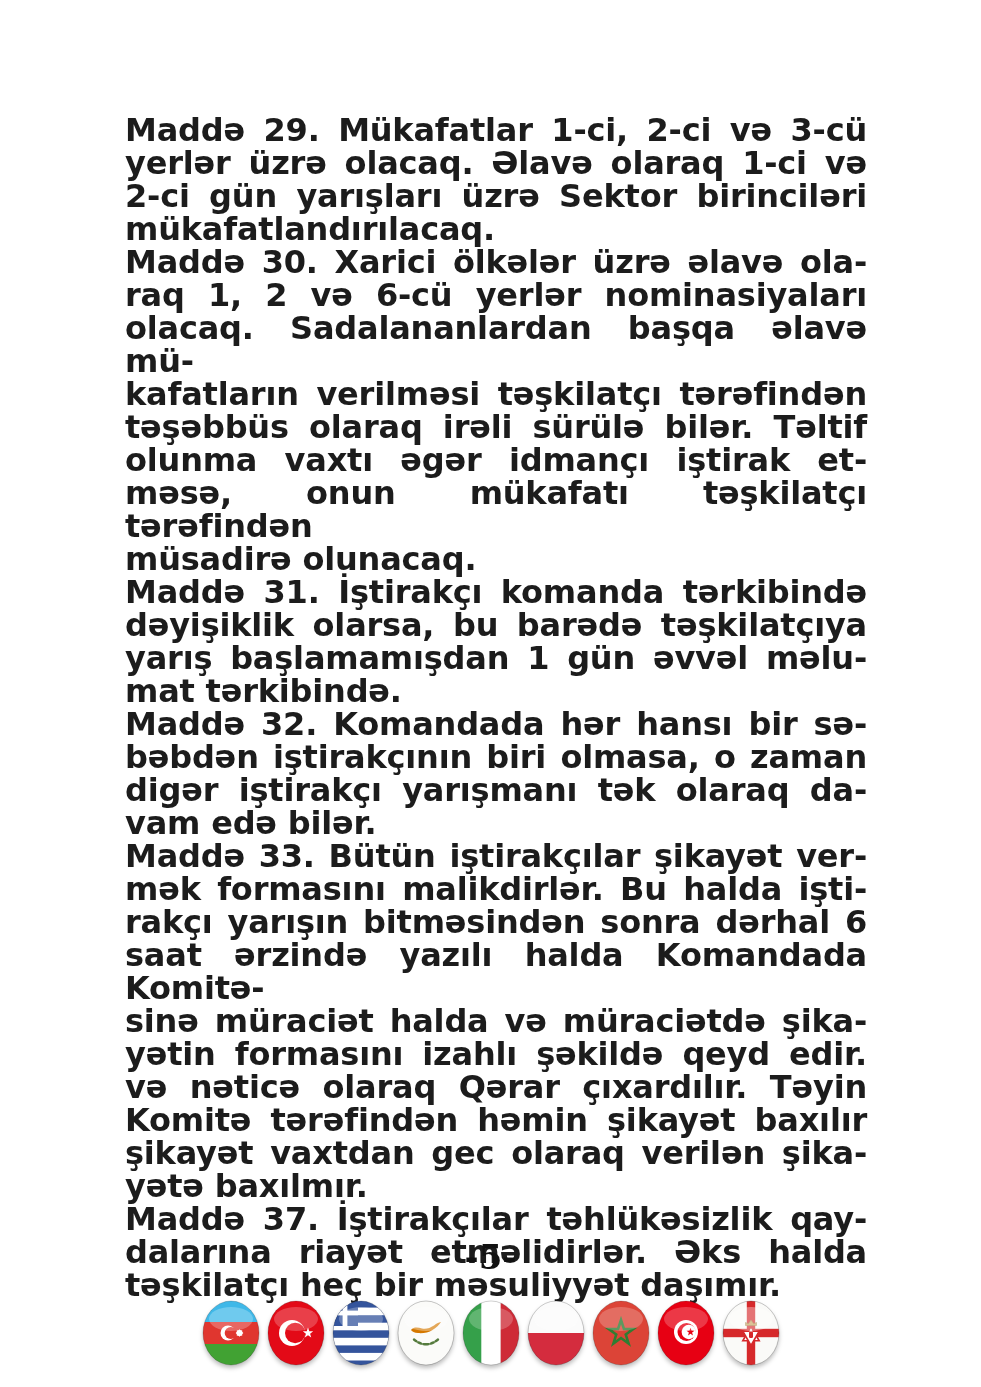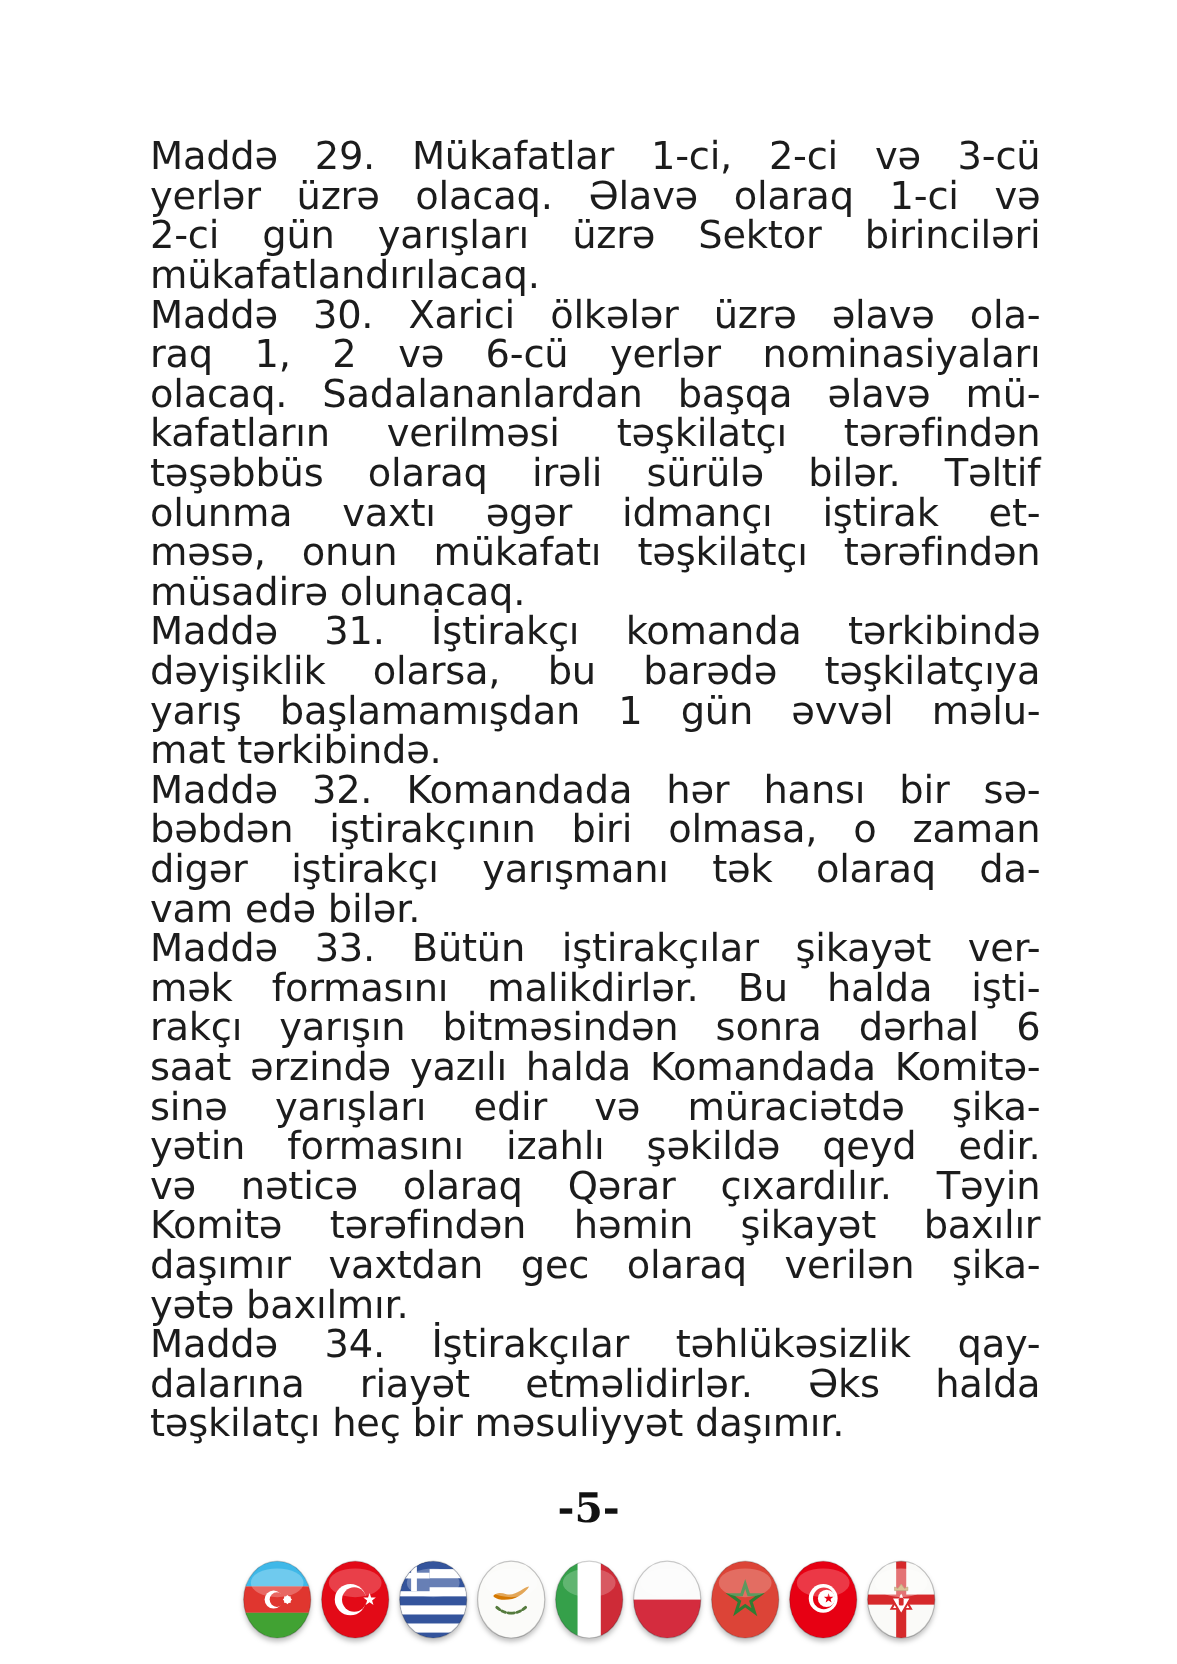--- a/index.html
+++ b/index.html
@@ -9,20 +9,21 @@
     font-family:"DejaVu Sans","Liberation Sans",sans-serif;
   }
   .page {
     position:relative; width:981px; height:1387px;
     background:#ffffff; overflow:hidden;
   }
   .text-block {
     position:absolute; left:125px; top:114px; width:742px;
     font-size:32px; line-height:33px; color:#1c1c1c;
     letter-spacing:-0.2px;
+    font-weight:bold;
   }
   .paragraph { margin:0; }
   .line {
     text-align:justify;
     text-align-last:justify;
     text-justify:inter-word;
   }
   .line.last { text-align-last:left; }
   .page-number {
     position:absolute; top:1237px; left:0; width:981px;
@@ -69,29 +70,29 @@
         <div class="line">Maddə 32. Komandada hər hansı bir sə-</div>
         <div class="line">bəbdən iştirakçının biri olmasa, o zaman</div>
         <div class="line">digər iştirakçı yarışmanı tək olaraq da-</div>
         <div class="line last">vam edə bilər.</div>
       </div>
       <div class="paragraph">
         <div class="line">Maddə 33. Bütün iştirakçılar şikayət ver-</div>
         <div class="line">mək formasını malikdirlər. Bu halda işti-</div>
         <div class="line">rakçı yarışın bitməsindən sonra dərhal 6</div>
         <div class="line">saat ərzində yazılı halda Komandada Komitə-</div>
-        <div class="line">sinə yarışları edir və müraciətdə şika-</div>
+        <div class="line">sinə müraciət halda və müraciətdə şika-</div>
         <div class="line">yətin formasını izahlı şəkildə qeyd edir.</div>
         <div class="line">və nəticə olaraq Qərar çıxardılır. Təyin</div>
         <div class="line">Komitə tərəfindən həmin şikayət baxılır</div>
-        <div class="line">daşımır vaxtdan gec olaraq verilən şika-</div>
+        <div class="line">şikayət vaxtdan gec olaraq verilən şika-</div>
         <div class="line last">yətə baxılmır.</div>
       </div>
       <div class="paragraph">
-        <div class="line">Maddə 34. İştirakçılar təhlükəsizlik qay-</div>
+        <div class="line">Maddə 37. İştirakçılar təhlükəsizlik qay-</div>
         <div class="line">dalarına riayət etməlidirlər. Əks halda</div>
         <div class="line last">təşkilatçı heç bir məsuliyyət daşımır.</div>
       </div>
     </div>
 
   <div class="page-number">-5-</div>
 
   <div class="flags-row">
 
     <span class="flag" title="Azerbaijan">

